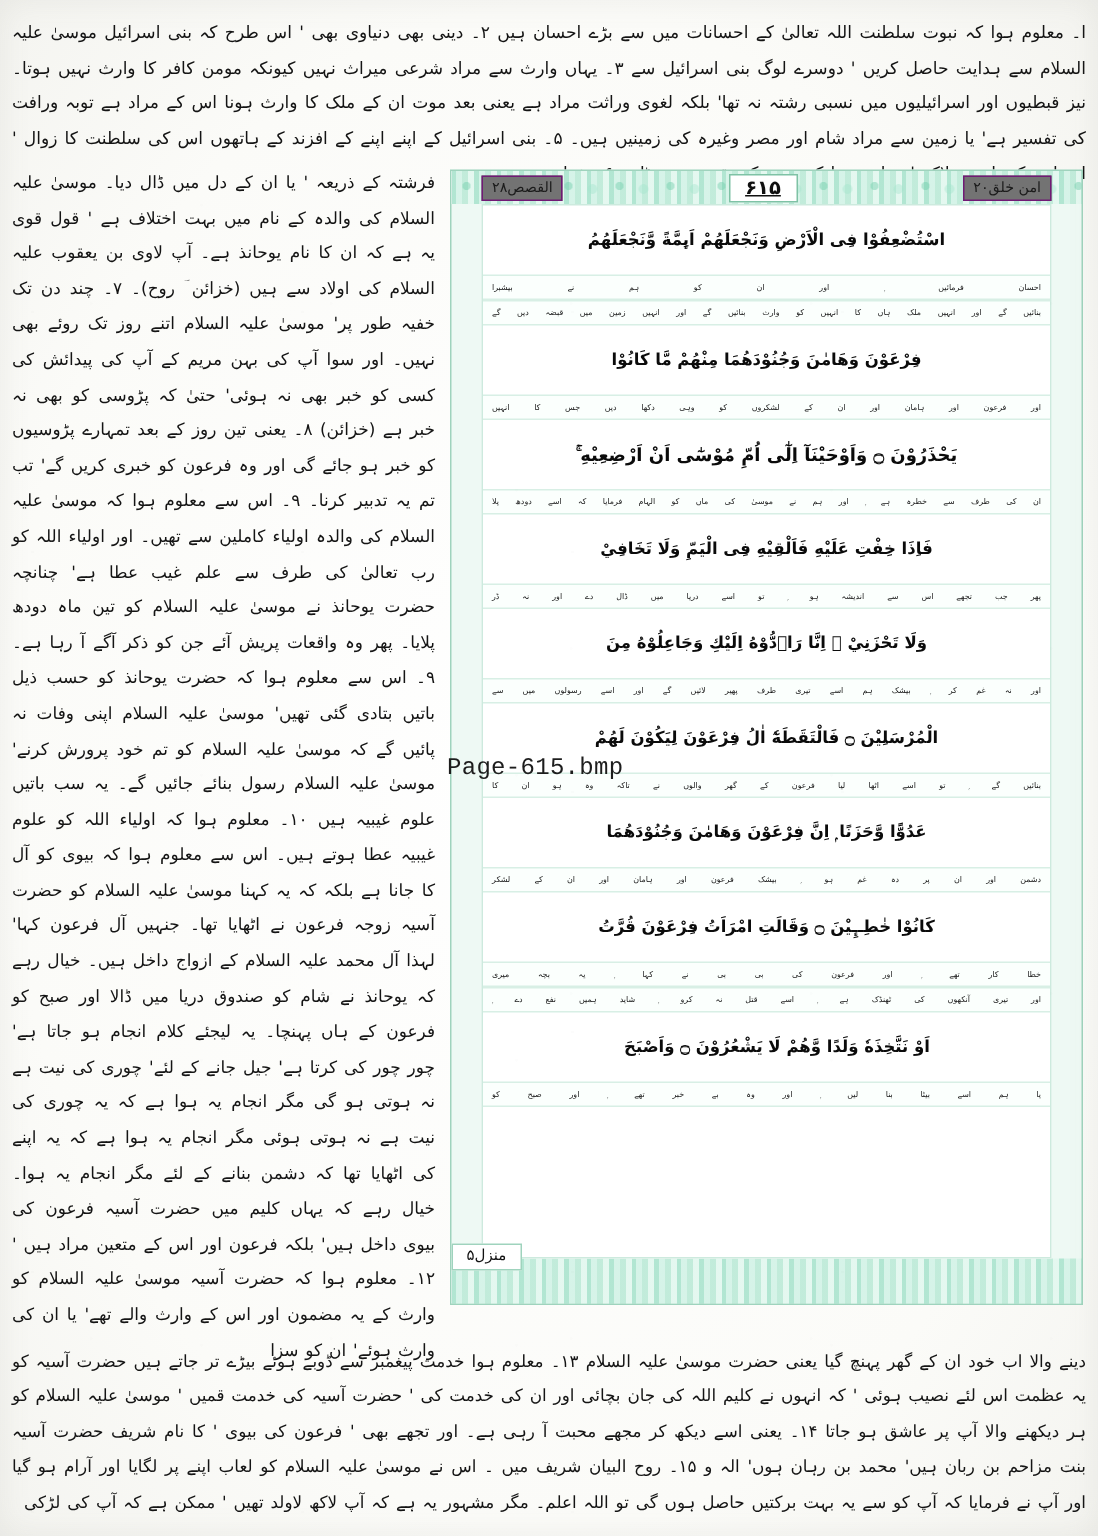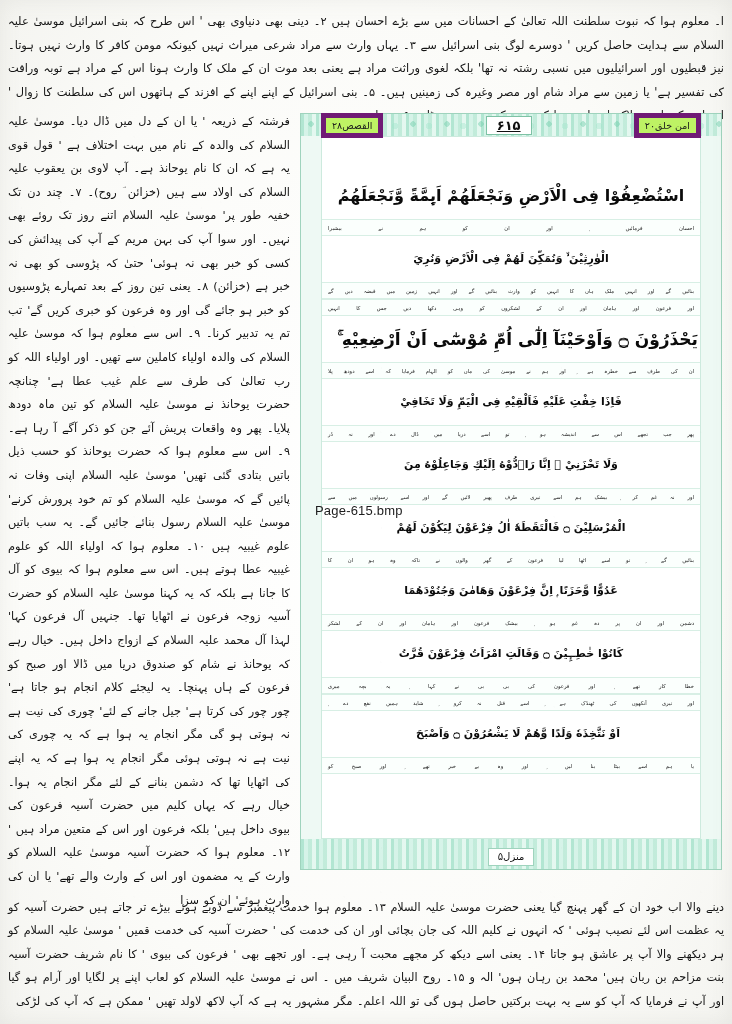--- a/index.html
+++ b/index.html
@@ -87,22 +87,22 @@
   }
 
   
   .panel-header{
     position:absolute;left:20px;right:20px;top:0px;height:22px;
     display:flex;align-items:center;justify-content:space-between;
     direction:rtl;
     z-index:4;
   }
   .hdr-box{
-    background:#bef264;
-    border:5px solid #701a75;
+    background:#737373;
+    border:1px solid #701a75;
     padding:0 6px;
     font-size:9.5px;line-height:15px;
     color:#1b1b1b;
     white-space:nowrap;
   }
   .hdr-page{
     background:#ffffff;
     border:1px solid #7ec2a5;
     padding:0 10px;
     font-size:13px;line-height:17px;font-weight:bold;
@@ -146,33 +146,33 @@
     border-bottom:1px solid #d8efe5;
     background:#fbfffd;
     white-space:nowrap;
     overflow:hidden;
     padding:0 6px;
     box-sizing:border-box;
   }
 
   
   .manzil{
-    position:absolute;left:0;right:0;bottom:3px;
-    display:flex;justify-content:center;z-index:5;margin-top:42px;
+    position:absolute;left:0;right:0;bottom:22px;
+    display:flex;justify-content:flex-end;z-index:5;margin-top:42px;
   }
   .manzil span{
     background:#ffffff;border:1px solid #9fd3bd;
     font-size:10px;line-height:16px;padding:0 9px;color:#111;
   }
 
   
   .watermark{
-    position:absolute;left:315px;top:503px;
-    font-family:Liberation Sans, sans-serif;
-    font-size:13px;color:#1d1d1d;
+    position:absolute;left:298px;top:503px;
+    font-family:Liberation Mono, monospace;
+    font-size:16px;color:#1d1d1d;
     direction:ltr;letter-spacing:.2px;
     z-index:9;
   }
 
   
   .speckle{
     position:absolute;inset:0;pointer-events:none;opacity:.25;
     background-image:
       radial-gradient(circle at 12% 30%, rgba(0,0,0,.05) 0 1px, transparent 1px),
       radial-gradient(circle at 64% 72%, rgba(0,0,0,.04) 0 1px, transparent 1px),
@@ -200,26 +200,26 @@
     <div class="frame-right"></div>
     <div class="frame-overlay"></div>
 
     <div class="panel-header">
       <div class="hdr-box">امن خلق۲۰</div>
       <div class="hdr-page">۶۱۵</div>
       <div class="hdr-box">القصص۲۸</div>
     </div>
 
     <div class="panel-body" id="verse-body">
-        <div class="ayah-line" style="font-size: 16px; margin-top: 36px;">اسْتُضْعِفُوْا فِى الْاَرْضِ وَنَجْعَلَهُمْ اَىِٕمَّةً وَّنَجْعَلَهُمُ</div>
+        <div class="ayah-line" style="font-size: 11px;">اسْتُضْعِفُوْا فِى الْاَرْضِ وَنَجْعَلَهُمْ اَىِٕمَّةً وَّنَجْعَلَهُمُ</div>
         <div class="trans-line" style="font-size: 5.3px;">احسان فرمائیں  ۭ  اور  ان  کو  ہم نے  بیشبرا</div>
-        <div class="ayah-line" style="font-size: 11px;">الْوٰرِثِيْنَ ۙ وَنُمَكِّنَ لَهُمْ فِى الْاَرْضِ وَنُرِيَ</div>
         <div class="trans-line" style="font-size: 5.3px;">بنائیں گے اور انہیں ملک ہاں کا انہیں کو وارث بنائیں گے اور انہیں زمین میں قبضہ دیں گے</div>
+        <div class="ayah-line" style="font-size: 11px;">فِرْعَوْنَ وَهَامٰنَ وَجُنُوْدَهُمَا مِنْهُمْ مَّا كَانُوْا</div>
         <div class="trans-line" style="font-size: 5.3px;">اور فرعون اور ہامان اور ان کے لشکروں کو وہی دکھا دیں جس کا انہیں</div>
-        <div class="ayah-line" style="font-size: 17px; text-align: right;">يَحْذَرُوْنَ ۝ وَاَوْحَيْنَآ اِلٰٓى اُمِّ مُوْسٰٓى اَنْ اَرْضِعِيْهِ ۚ</div>
+        <div class="ayah-line" style="font-size: 12px;">يَحْذَرُوْنَ ۝ وَاَوْحَيْنَآ اِلٰٓى اُمِّ مُوْسٰٓى اَنْ اَرْضِعِيْهِ ۚ</div>
         <div class="trans-line" style="font-size: 5.3px;">ان کی طرف سے خطرہ ہے ۭ اور ہم نے موسیٰ کی ماں کو الہام فرمایا کہ اسے دودھ پلا</div>
         <div class="ayah-line" style="font-size: 11px;">فَاِذَا خِفْتِ عَلَيْهِ فَاَلْقِيْهِ فِى الْيَمِّ وَلَا تَخَافِيْ</div>
         <div class="trans-line" style="font-size: 5.3px;">پھر جب تجھے اس سے اندیشہ ہو ۭ تو اسے دریا میں ڈال دے اور نہ ڈر</div>
         <div class="ayah-line" style="font-size: 11px;">وَلَا تَحْزَنِيْ ۚ اِنَّا رَاۗدُّوْهُ اِلَيْكِ وَجَاعِلُوْهُ مِنَ</div>
         <div class="trans-line" style="font-size: 5.3px;">اور نہ غم کر ۭ بیشک ہم اسے تیری طرف پھیر لائیں گے اور اسے رسولوں میں سے</div>
         <div class="ayah-line" style="font-size: 11px;">الْمُرْسَلِيْنَ ۝ فَالْتَقَطَهٗٓ اٰلُ فِرْعَوْنَ لِيَكُوْنَ لَهُمْ</div>
         <div class="trans-line" style="font-size: 5.3px;">بنائیں گے ۭ تو اسے اٹھا لیا فرعون کے گھر والوں نے تاکہ وہ ہو ان کا</div>
         <div class="ayah-line" style="font-size: 11px;">عَدُوًّا وَّحَزَنًا ۭ اِنَّ فِرْعَوْنَ وَهَامٰنَ وَجُنُوْدَهُمَا</div>
         <div class="trans-line" style="font-size: 5.3px;">دشمن اور ان پر دہ غم ہو ۭ بیشک فرعون اور ہامان اور ان کے لشکر</div>
         <div class="ayah-line" style="font-size: 11px;">كَانُوْا خٰطِــِٕيْنَ ۝ وَقَالَتِ امْرَاَتُ فِرْعَوْنَ قُرَّتُ</div>

